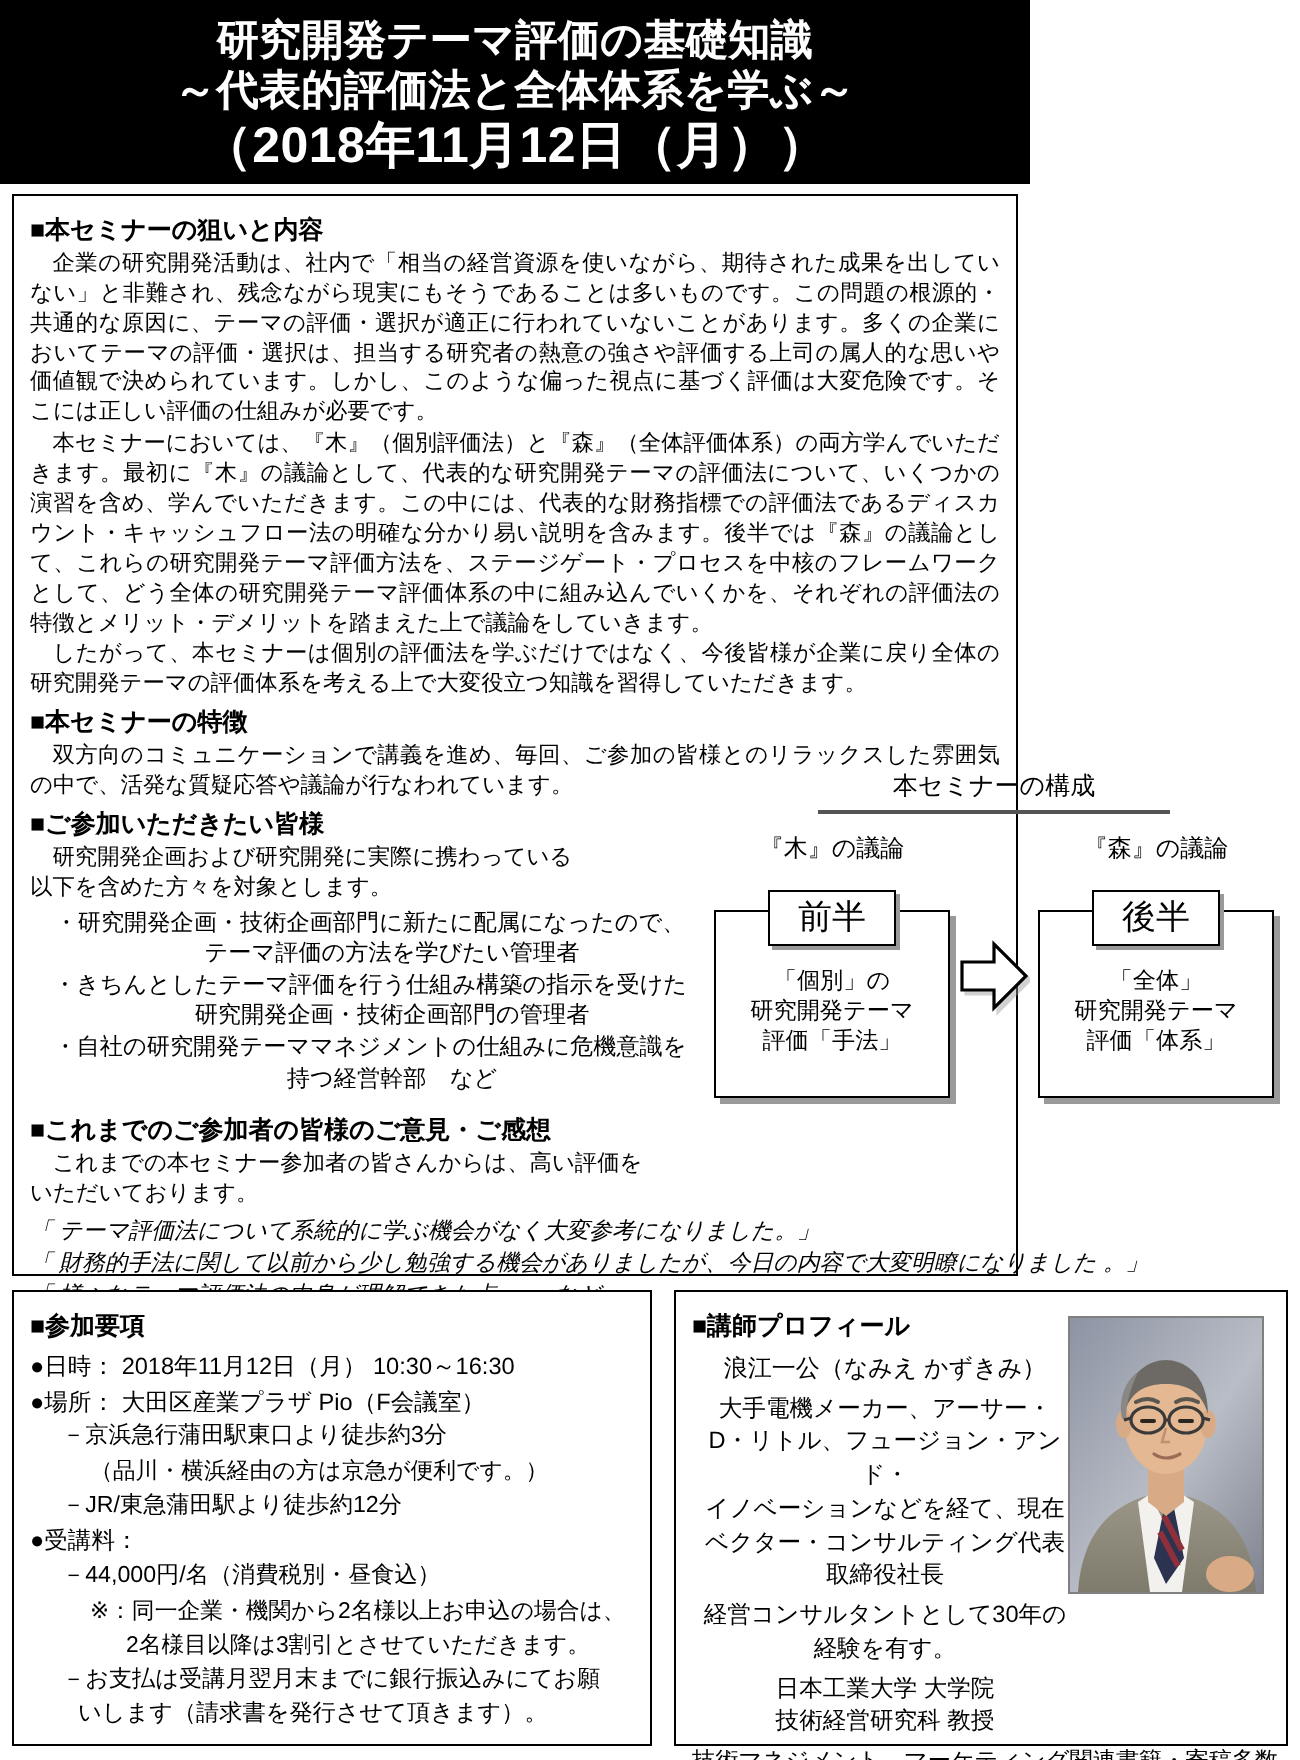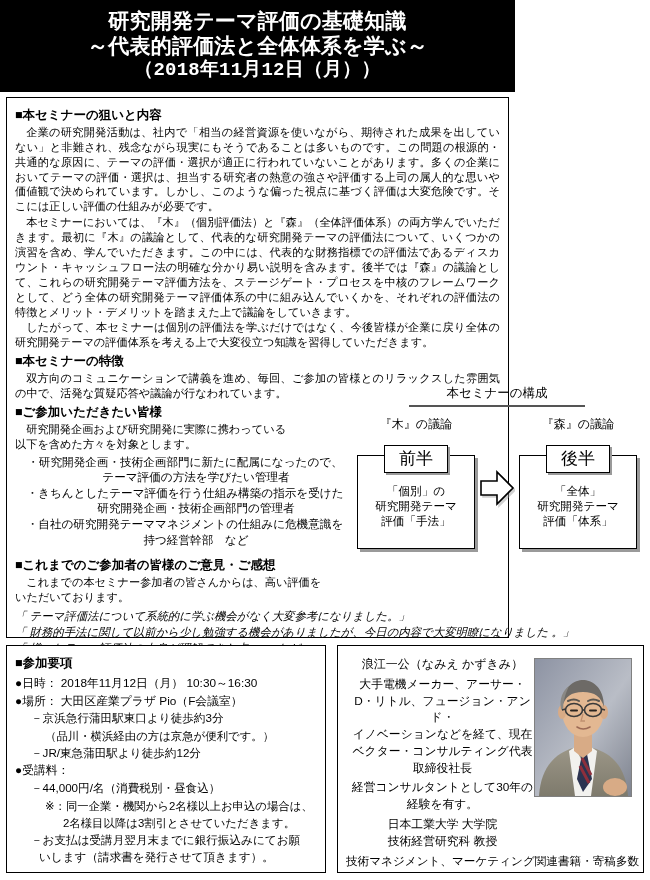--- a/index.html
+++ b/index.html
@@ -32,21 +32,21 @@
     height: 92px;
     box-sizing: border-box;
   }
   .header .line {
     font-weight: bold;
     line-height: 1.18;
     letter-spacing: 0.2px;
   }
   .header .l1 { font-size: 21px; }
   .header .l2 { font-size: 21px; }
-  .header .l3 { font-size: 19px; font-family: Liberation Mono, monospace; }
+  .header .l3 { font-size: 25px; }
 
   
   .panel {
     border: 1px solid #000000;
     box-sizing: border-box;
     background: #ffffff;
   }
   .main-panel {
     position: relative;
     margin-top: 5px;
@@ -367,20 +367,21 @@
         <li class="sub2">※：同一企業・機関から2名様以上お申込の場合は、</li>
         <li class="sub3">2名様目以降は3割引とさせていただきます。</li>
         <li class="sub-wrap">
           <span>－お支払は受講月翌月末までに銀行振込みにてお願</span>
           <span class="cont">いします（請求書を発行させて頂きます）。</span>
         </li>
       </ul>
     </div>
 
     <div class="panel bot-right">
+      <div class="sec-head">■講師プロフィール</div>
 
       <div class="photo">
         <svg width="96" height="137" viewBox="0 0 96 137" xmlns="http://www.w3.org/2000/svg">
           <defs>
             <linearGradient id="bg" x1="0" y1="0" x2="1" y2="1">
               <stop offset="0%" stop-color="#8d93a3"></stop>
               <stop offset="55%" stop-color="#b9bdc6"></stop>
               <stop offset="100%" stop-color="#7e838f"></stop>
             </linearGradient>
             <linearGradient id="suit" x1="0" y1="0" x2="0" y2="1">

